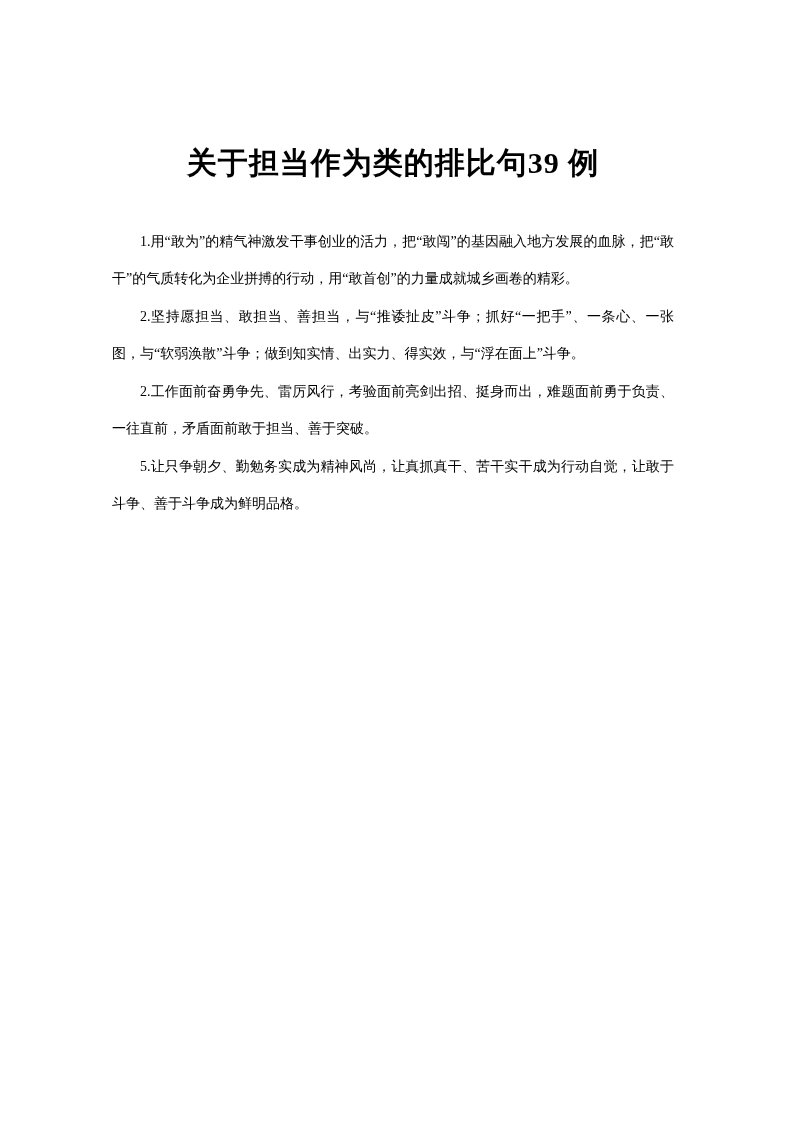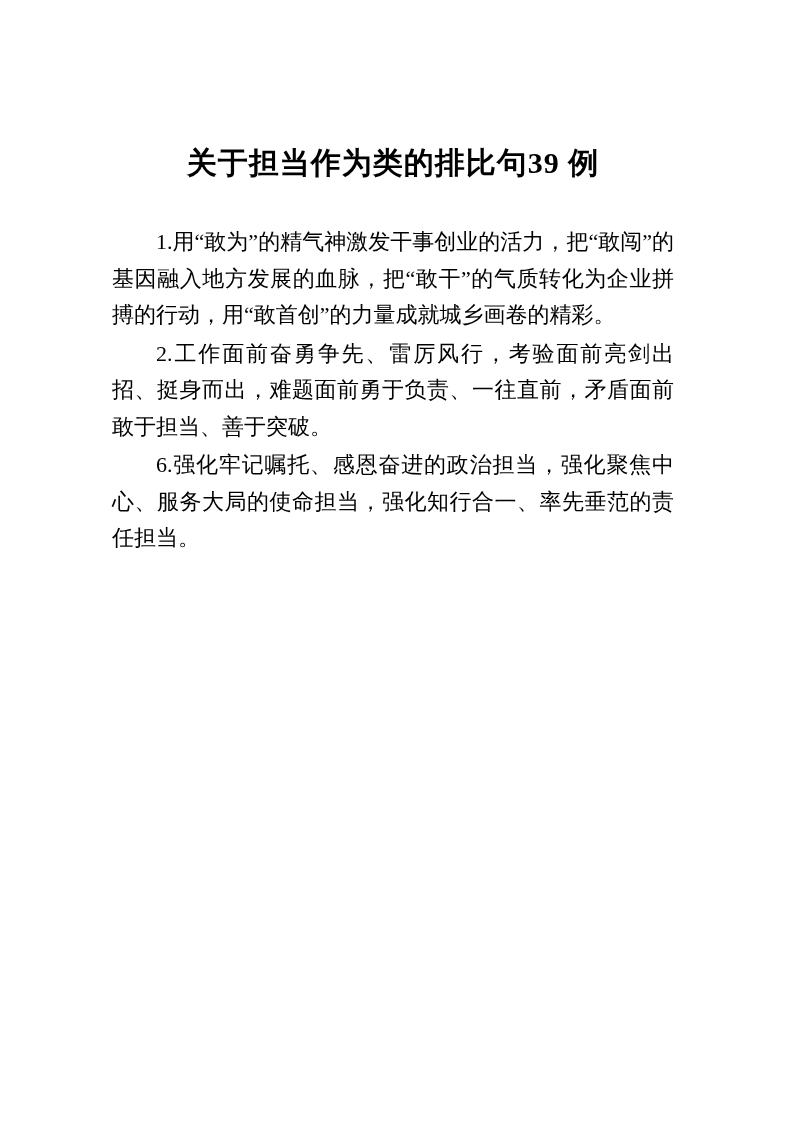--- a/index.html
+++ b/index.html
@@ -21,38 +21,39 @@
   }
   .doc-title {
     font-size: 30px;
     line-height: 42px;
     font-weight: bold;
     text-align: center;
     margin: 0 0 40px 0;
     letter-spacing: 1px;
   }
   .doc-paragraph {
-    font-size: 22px;
+    font-size: 14px;
     line-height: 36.5px;
     text-align: justify;
     text-justify: inter-ideograph;
     text-indent: 2em;
     margin: 0 0 2px 0;
     word-break: break-all;
   }
 </style>
 </head>
 <body>
 
 <div class="page">
   <h1 class="doc-title">关于担当作为类的排比句39 例</h1>
 
   <p class="doc-paragraph">1.用“敢为”的精气神激发干事创业的活力，把“敢闯”的基因融入地方发展的血脉，把“敢干”的气质转化为企业拼搏的行动，用“敢首创”的力量成就城乡画卷的精彩。</p>
 
+  <p class="doc-paragraph">2.坚持愿担当、敢担当、善担当，与“推诿扯皮”斗争；抓好“一把手”、一条心、一张图，与“软弱涣散”斗争；做到知实情、出实力、得实效，与“浮在面上”斗争。</p>
 
 
   <p class="doc-paragraph">2.工作面前奋勇争先、雷厉风行，考验面前亮剑出招、挺身而出，难题面前勇于负责、一往直前，矛盾面前敢于担当、善于突破。</p>
 
+  <p class="doc-paragraph">5.让只争朝夕、勤勉务实成为精神风尚，让真抓真干、苦干实干成为行动自觉，让敢于斗争、善于斗争成为鲜明品格。</p>
 
-  <p class="doc-paragraph">6.强化牢记嘱托、感恩奋进的政治担当，强化聚焦中心、服务大局的使命担当，强化知行合一、率先垂范的责任担当。</p>
 
 
 </div>
 
 </body></html>

